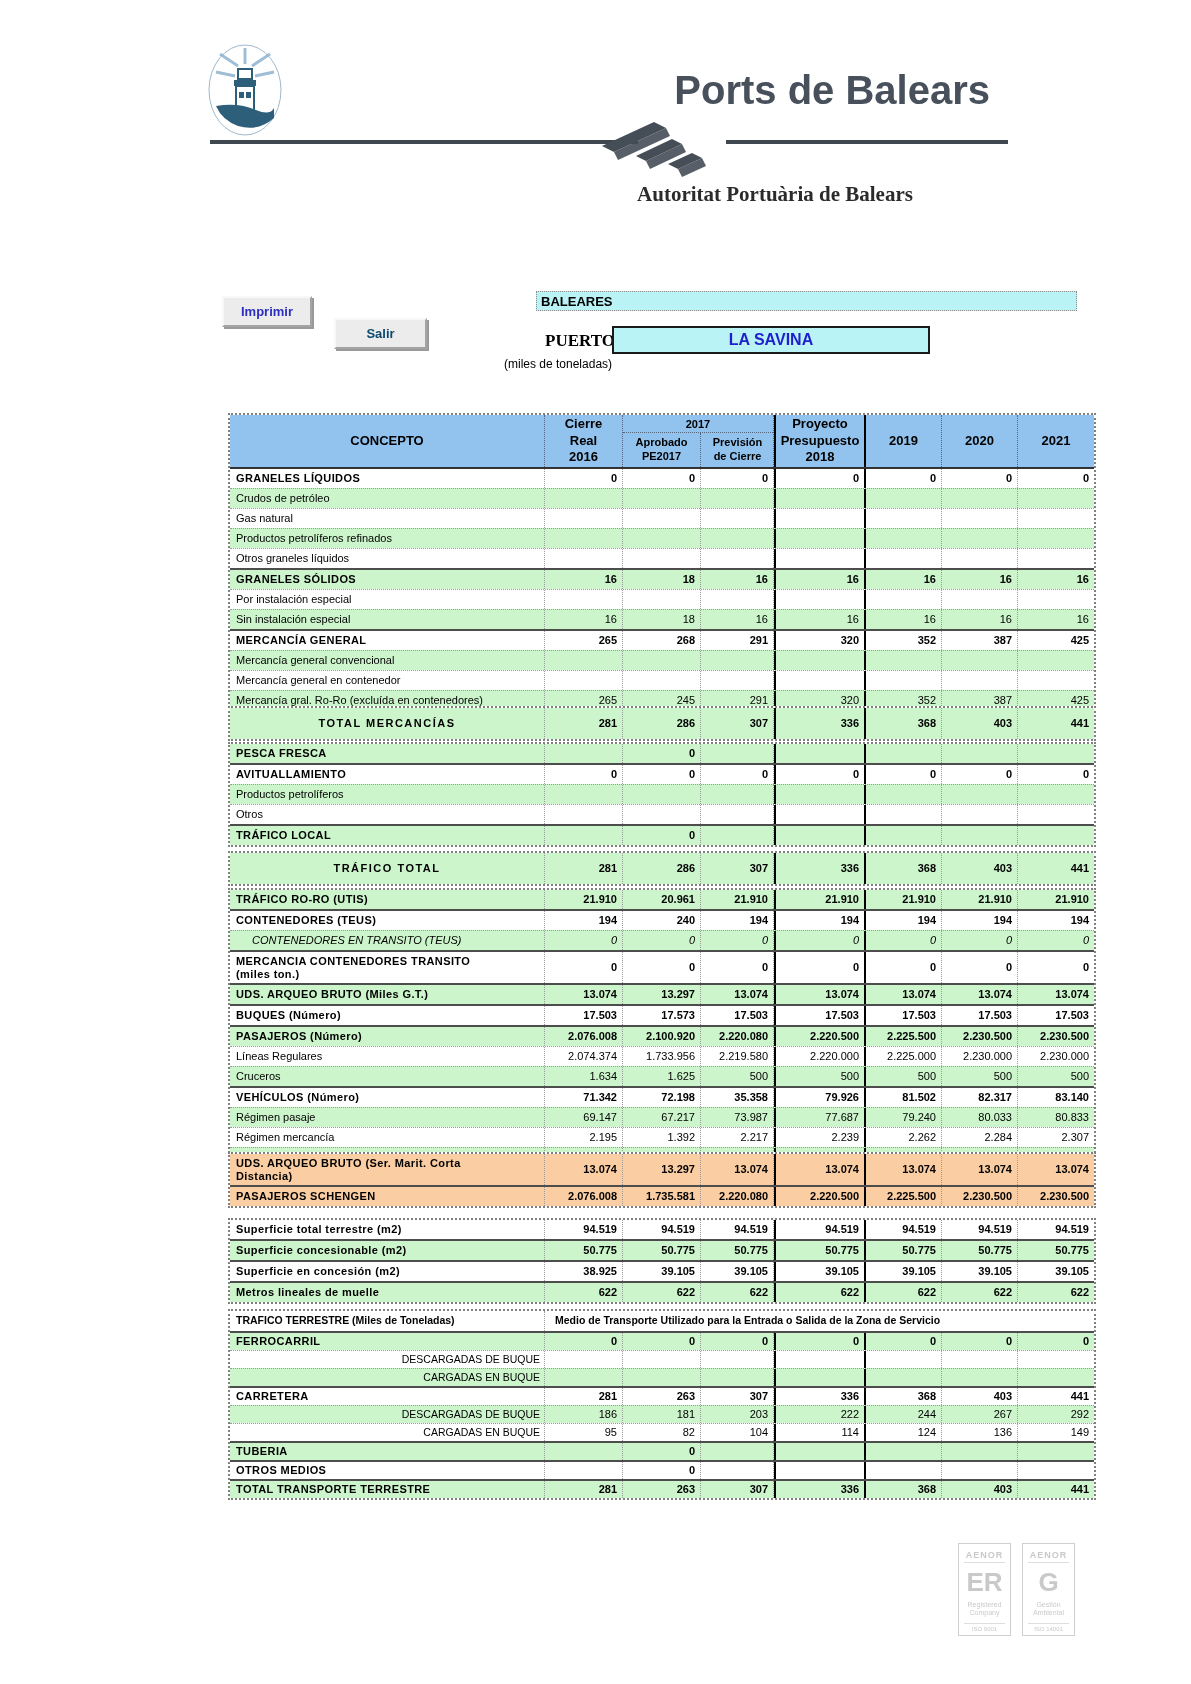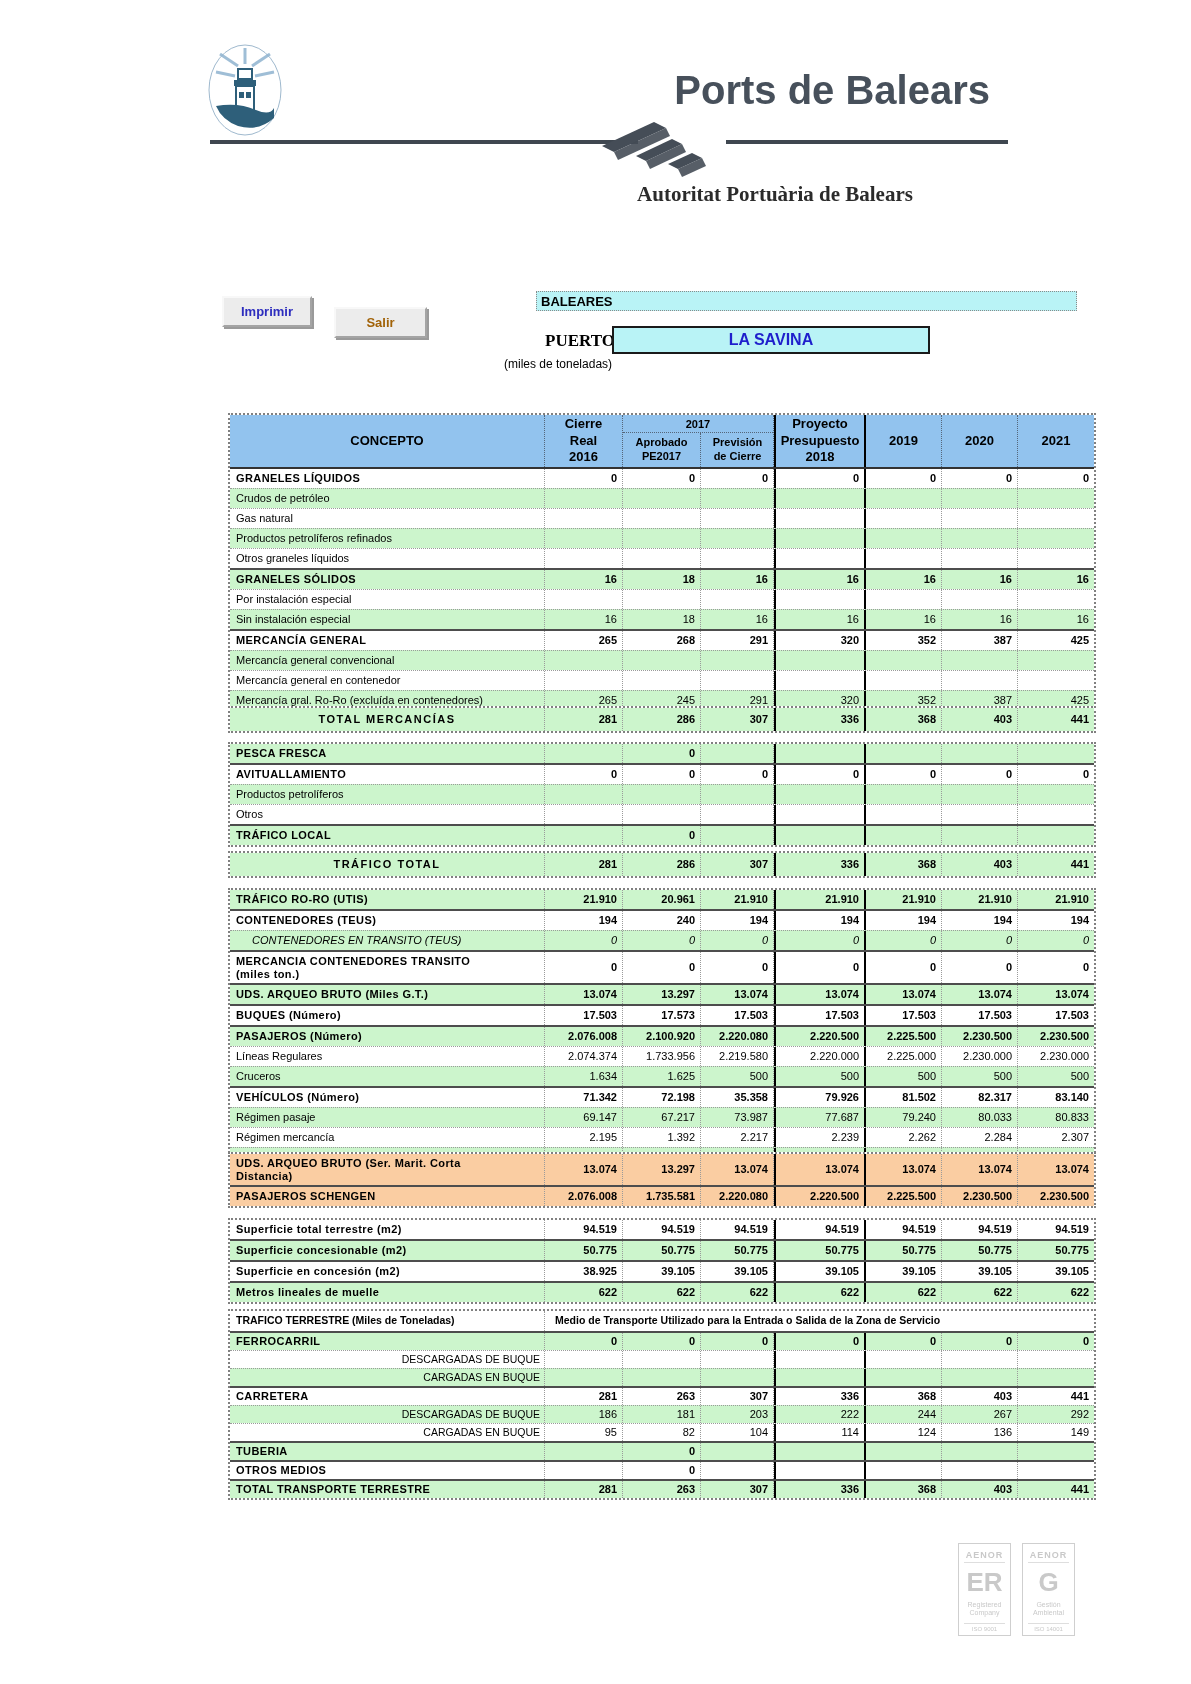--- a/index.html
+++ b/index.html
@@ -13,21 +13,21 @@
   #rule-left{position:absolute;left:210px;top:140px;width:428px;height:4px;background:#3F4750;}
   #rule-right{position:absolute;left:726px;top:140px;width:282px;height:4px;background:#3F4750;}
   #apb-mark{position:absolute;left:596px;top:112px;width:136px;height:72px;}
   #brand-subtitle{position:absolute;left:560px;top:182px;width:430px;text-align:center;
        font-family:"Liberation Serif",serif;font-size:21px;font-weight:bold;color:#2b2b2b;}
   
   .btn{position:absolute;height:27px;background:#ECECEC;border:2px outset #f8f8f8;
        box-shadow:2px 2px 0 #9a9a9a;display:flex;align-items:center;justify-content:center;
        font-size:13px;font-weight:bold;cursor:pointer;}
   #btn-imprimir{left:222px;top:296px;width:86px;color:#2D2DBE;}
-  #btn-salir{left:334px;top:307px;width:89px;color:#a16207;text-align:right;}
+  #btn-salir{left:334px;top:318px;width:89px;color:#0c4a6e;text-align:right;}
   #baleares-bar{position:absolute;left:536px;top:291px;width:541px;height:20px;
        background:#B9F3F6;border:1px dotted #8a8a8a;box-sizing:border-box;
        font-size:13px;font-weight:bold;display:flex;align-items:center;padding-left:4px;}
   #puerto-label{position:absolute;left:545px;top:331px;font-family:"Liberation Serif",serif;
        font-size:17px;font-weight:bold;}
   #puerto-box{position:absolute;left:612px;top:326px;width:318px;height:28px;background:#B9F3F6;
        border:2px solid #1a1a1a;box-sizing:border-box;display:flex;align-items:center;justify-content:center;
        font-size:16px;font-weight:bold;color:#1F1FCC;cursor:pointer;}
   #units-note{position:absolute;left:504px;top:357px;font-size:12px;}
   
@@ -65,21 +65,21 @@
   .hgroup{display:flex;flex-direction:column;border-right:1px dotted #55667a;}
   .hgroup .gtop{height:17px;display:flex;align-items:center;justify-content:center;
       font-weight:bold;font-size:11px;border-bottom:1px dotted #55667a;}
   .hgroup .gsub{flex:1;display:grid;grid-template-columns:78px 73px;}
   .hgroup .gsub div{display:flex;align-items:center;justify-content:center;text-align:center;
       font-weight:bold;font-size:11px;line-height:1.25;border-right:1px dotted #55667a;}
   .hgroup .gsub div:last-child{border-right:none;}
   
   #tblA{top:413px;} #tblB{top:706px;} #tblC{top:742px;} #tblD{top:851px;}
   #tblE{top:888px;} #tblF{top:1152px;} #tblG{top:1218px;} #tblH{top:1309px;}
-  #tblB .row,#tblD .row{height:23px;}
+  #tblB .row,#tblD .row{height:31px;}
   #tblH .row{height:17px;}
   #tblH .row.rh{height:20px;}
   
   .badge{position:absolute;top:1543px;width:51px;height:91px;border:1px solid #cfcfcf;
      color:#c9c9c9;display:flex;flex-direction:column;align-items:center;font-weight:bold;}
   #badge1{left:958px;} #badge2{left:1022px;}
   .badge .b-brand{font-size:9px;letter-spacing:1px;margin-top:6px;border-bottom:1px solid #dedede;width:80%;text-align:center;padding-bottom:2px;}
   .badge .b-glyph{font-size:26px;line-height:1;margin-top:6px;}
   .badge .b-line{font-size:7px;font-weight:normal;line-height:1.2;text-align:center;margin-top:6px;}
   .badge .b-small{font-size:6px;font-weight:normal;margin-top:5px;border-top:1px solid #dedede;width:80%;text-align:center;padding-top:2px;}

